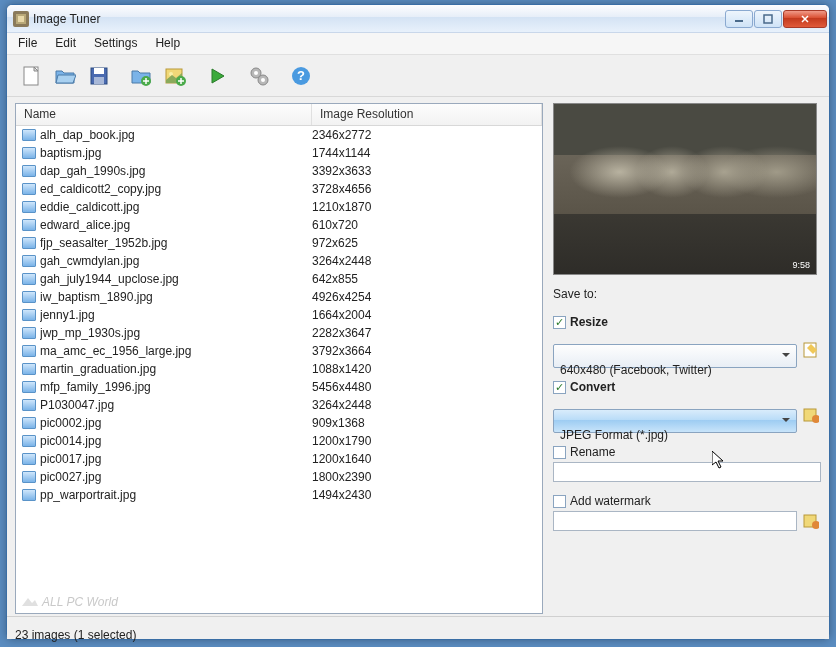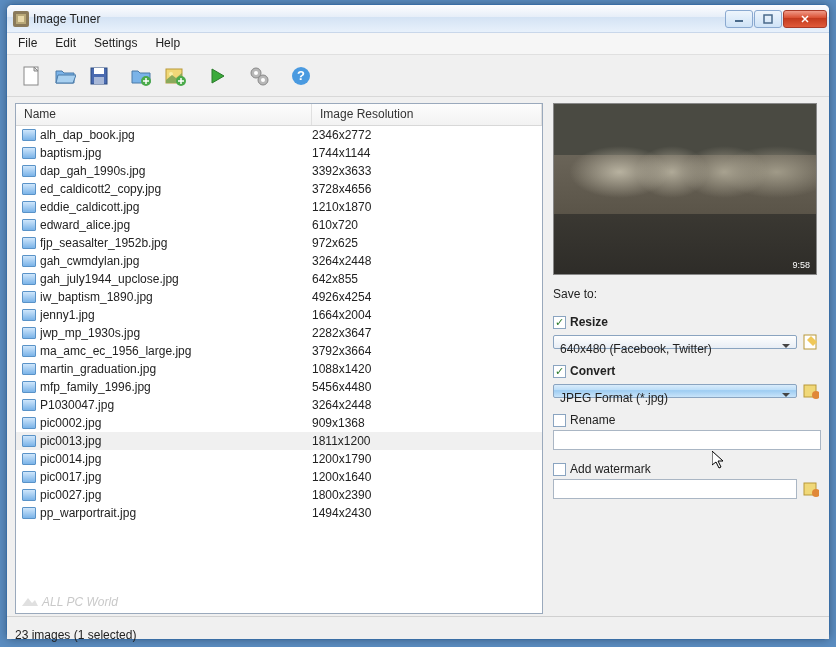--- a/index.html
+++ b/index.html
@@ -169,28 +169,29 @@
 .field-label { color: #222; margin-bottom: 2px; }
 .input-row { display:flex; align-items:center; gap:4px; }
 .text-input {
   flex:1; height: 20px;
   border:1px solid #aab6c4;
   padding: 1px 4px;
   background:#fff;
   color:#222;
 }
 .dropdown {
-  flex:1; height: 14px;
+  flex:1; height: 24px;
   border:1px solid #8aa4c0;
   border-radius:2px;
   background: linear-gradient(to bottom, #fefefe, #e8eef5);
-  padding: 6px 18px 2px 6px;
+  padding: 18px 18px 2px 6px;
   color:#222;
   position:relative;
   cursor:pointer;
+  margin-top:12px;
 }
 .dropdown.active {
   background: linear-gradient(to bottom, #d9ecfb, #b9dcf8 45%, #9dccf2 46%, #c8e4fa);
 }
 .dropdown::after {
   content:''; position:absolute; right:6px; top:8px;
   border:4px solid transparent; border-top-color:#444;
 }
 .small-btn {
   width:20px; height:20px;
@@ -403,25 +404,20 @@
           <div class="row">
             <span class="ficon"></span>
             <span class="fname">P1030047.jpg</span>
             <span class="fres">3264x2448</span>
           </div>
           <div class="row">
             <span class="ficon"></span>
             <span class="fname">pic0002.jpg</span>
             <span class="fres">909x1368</span>
           </div>
-          <div class="row selected">
-            <span class="ficon"></span>
-            <span class="fname">pic0013.jpg</span>
-            <span class="fres">1811x1200</span>
-          </div>
           <div class="row">
             <span class="ficon"></span>
             <span class="fname">pic0014.jpg</span>
             <span class="fres">1200x1790</span>
           </div>
           <div class="row">
             <span class="ficon"></span>
             <span class="fname">pic0017.jpg</span>
             <span class="fres">1200x1640</span>
           </div>

